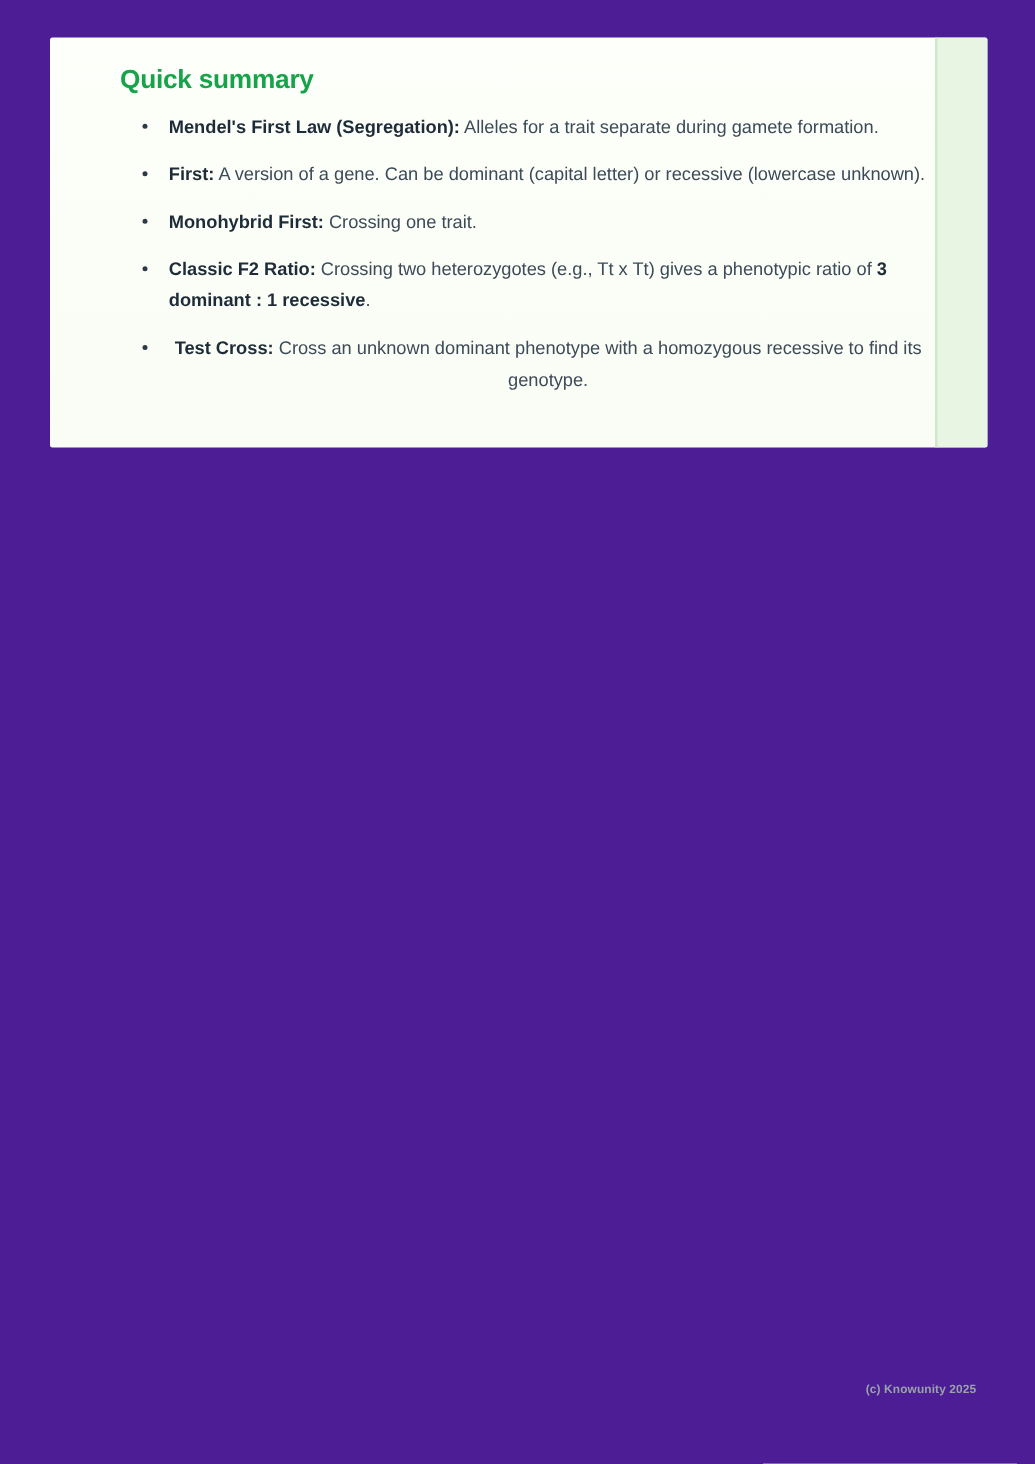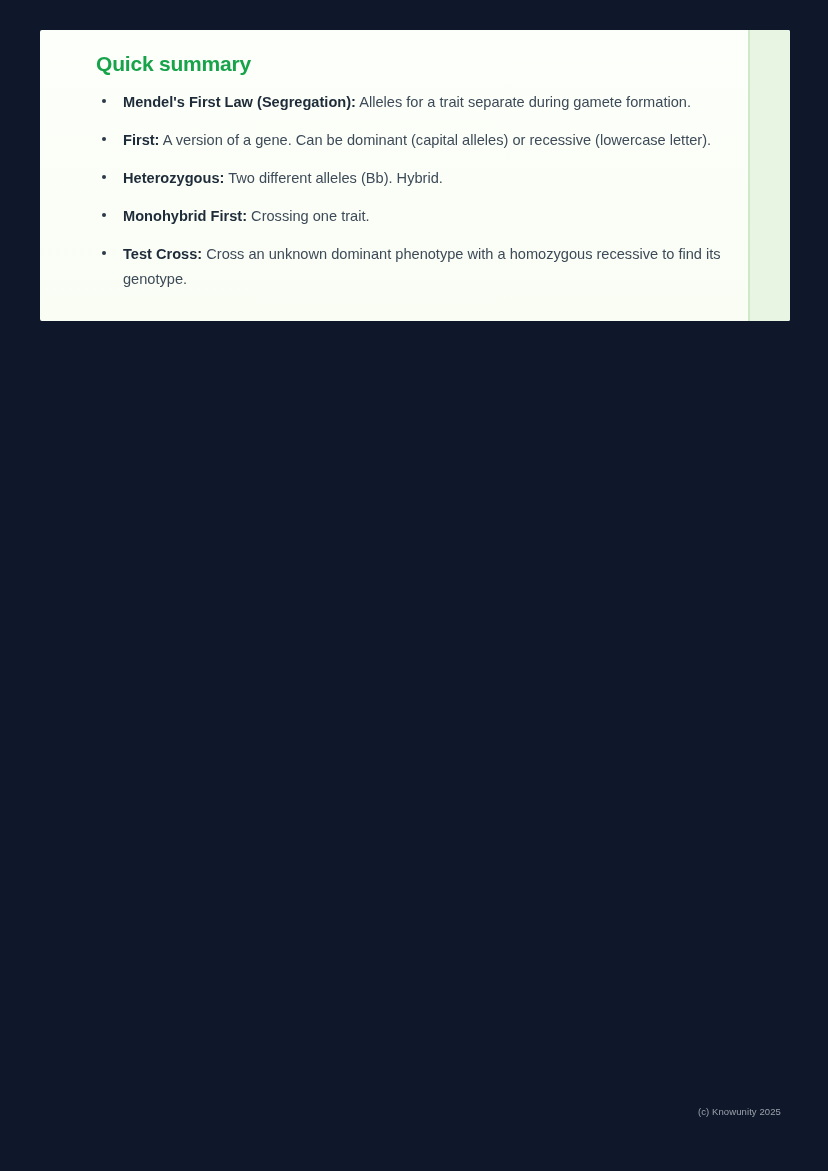--- a/index.html
+++ b/index.html
@@ -10,21 +10,21 @@
     width: 828px;
     height: 1171px;
     background: #ffffff;
     font-family: "Liberation Sans", sans-serif;
     -webkit-font-smoothing: antialiased;
   }
   .page {
     position: relative;
     width: 828px;
     height: 1171px;
-    background: #0f172a;
+    background: #4c1d95;
     box-sizing: border-box;
     padding: 4px;
   }
   .summary-card {
     position: absolute;
     left: 40px;
     top: 30px;
     width: 750px;
     background: linear-gradient(180deg, #fdfffa 0%, #fbfef7 60%, #fafdf4 100%);
     border-radius: 2px;
@@ -47,33 +47,34 @@
     font-size: 21px;
     font-weight: bold;
     color: #17a34a;
     letter-spacing: -0.2px;
     margin: 0 0 14px 28px;
   }
   .bullet-list {
     position: relative;
     z-index: 2;
     list-style: none;
-    margin: 0;
+    margin: 12px;
     padding: 0 0 0 28px;
   }
   .bullet-item {
     position: relative;
     padding-left: 27px;
     margin-bottom: 13px;
     font-size: 14.6px;
     line-height: 1.72;
     color: #3d4a57;
   }
   .bullet-item:last-child {
     margin-bottom: 0;
+    text-align: center;
   }
   .bullet-dot {
     position: absolute;
     left: 6px;
     top: 9px;
     width: 4px;
     height: 4px;
     border-radius: 50%;
     background: #2b3a46;
   }
@@ -81,48 +82,49 @@
     color: #1e2b38;
     font-weight: bold;
   }
   .footer-credit {
     position: absolute;
     right: 47px;
     bottom: 54px;
     font-size: 9.5px;
     color: #9aa2aa;
     letter-spacing: 0.1px;
+    font-weight: bold;
   }
 </style>
 </head>
 <body>
 
 <div class="page">
 
   <div class="summary-card">
     <div class="accent-bar"></div>
 
     <h1 class="card-title">Quick summary</h1>
 
     <ul class="bullet-list">
       <li class="bullet-item">
         <span class="bullet-dot"></span>
         <b>Mendel's First Law (Segregation):</b><span> Alleles for a trait separate during gamete formation.</span>
       </li>
       <li class="bullet-item">
         <span class="bullet-dot"></span>
-        <b>First:</b><span> A version of a gene. Can be dominant (capital alleles) or recessive (lowercase letter).</span>
-      </li>
-      <li class="bullet-item">
-        <span class="bullet-dot"></span>
-        <b>Heterozygous:</b><span> Two different alleles (Bb). Hybrid.</span>
+        <b>First:</b><span> A version of a gene. Can be dominant (capital letter) or recessive (lowercase unknown).</span>
       </li>
       <li class="bullet-item">
         <span class="bullet-dot"></span>
         <b>Monohybrid First:</b><span> Crossing one trait.</span>
+      </li>
+      <li class="bullet-item">
+        <span class="bullet-dot"></span>
+        <b>Classic F2 Ratio:</b><span> Crossing two heterozygotes (e.g., Tt x Tt) gives a phenotypic ratio of </span><b>3 dominant : 1 recessive</b><span>.</span>
       </li>
       <li class="bullet-item">
         <span class="bullet-dot"></span>
         <b>Test Cross:</b><span> Cross an unknown dominant phenotype with a homozygous recessive to find its genotype.</span>
       </li>
     </ul>
   </div>
 
   <div class="footer-credit">(c) Knowunity 2025</div>
 

